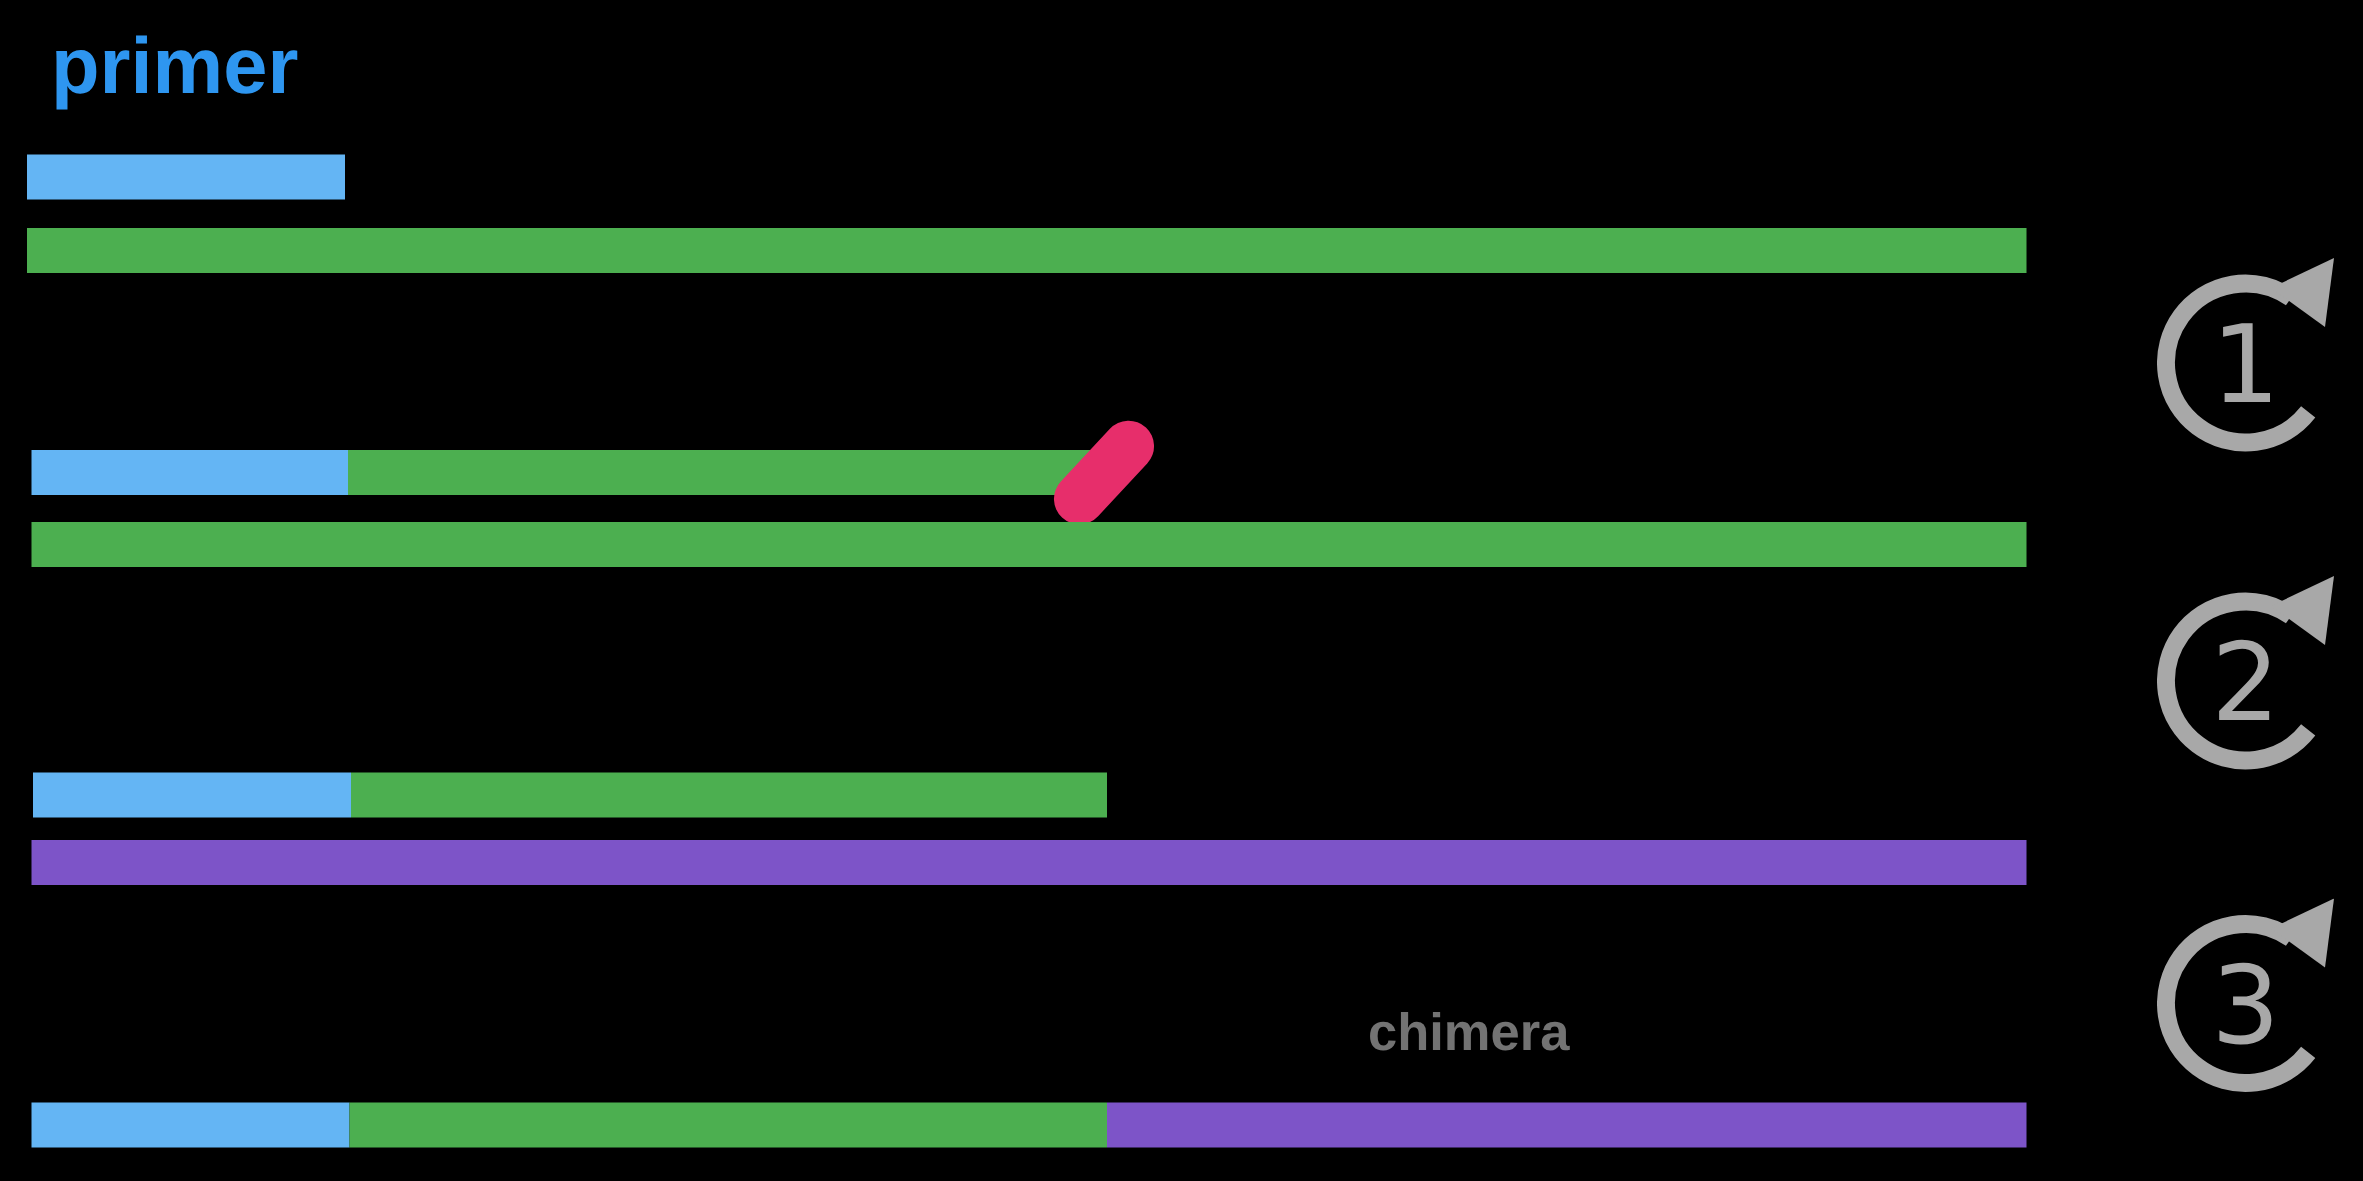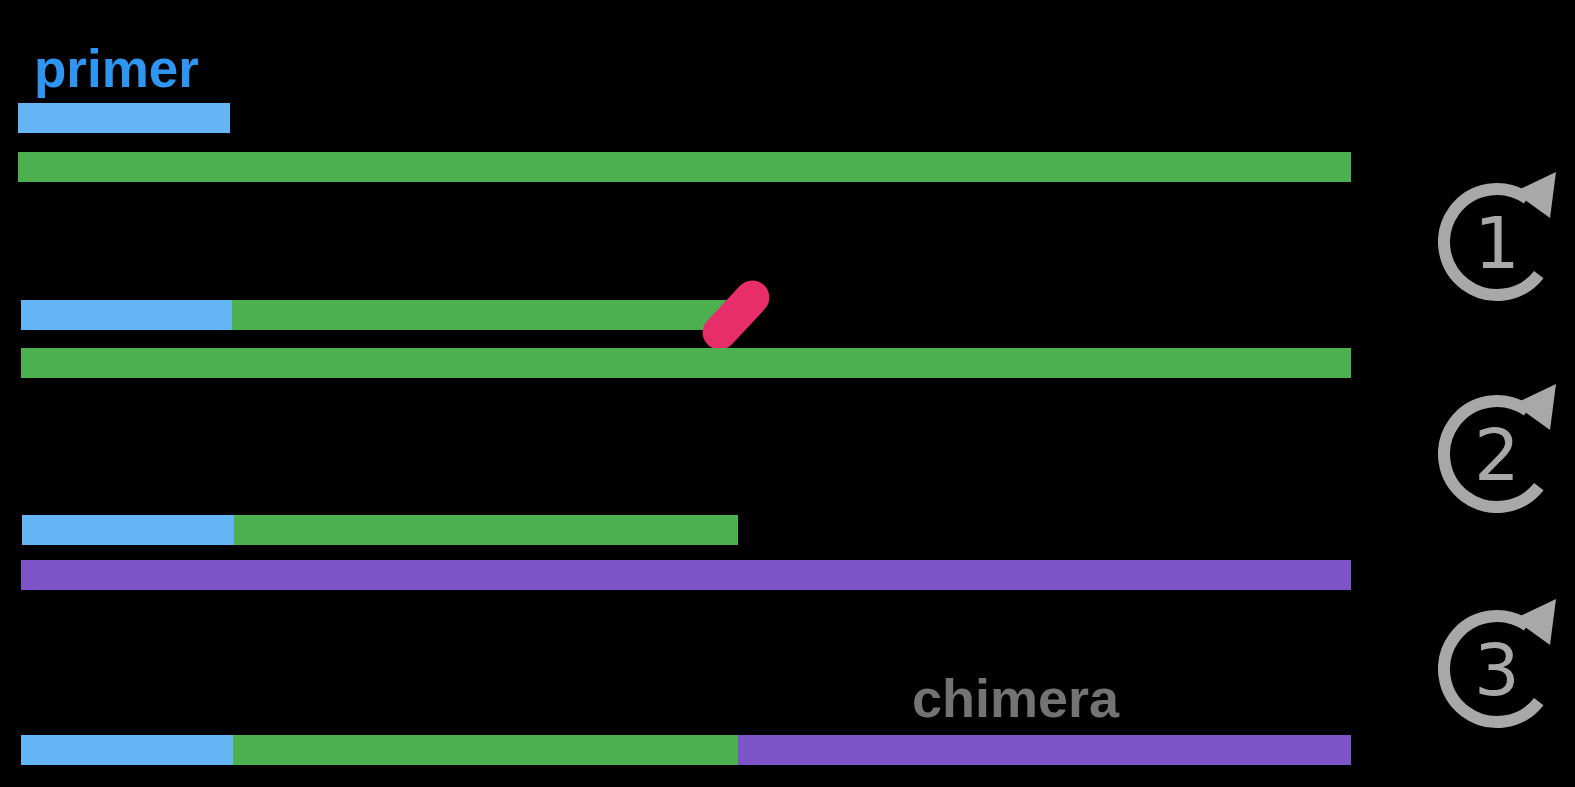--- a/index.html
+++ b/index.html
@@ -7,24 +7,24 @@
     position:relative;
     width:1575px;height:787px;
     background:var(--background,#000);
     overflow:hidden;
     font-family:"Liberation Sans",sans-serif;
   }
   .strand{position:absolute;height:30px;display:flex;}
   .seg{display:block;height:100%;}
   .cap{position:absolute;}
   .lbl{position:absolute;font-weight:bold;line-height:1;white-space:nowrap;}
-  .lbl-primer{left:34px;top:18px;font-size:53px;color:var(--blue-text);margin-top:24px;}
+  .lbl-primer{left:34px;top:18px;font-size:53px;color:var(--blue-text);}
   .lbl-aborted{left:810px;top:274px;font-size:56px;color:var(--pink);}
   .lbl-mispriming{left:848px;top:484px;font-size:56px;color:var(--purple-text);}
-  .lbl-chimera{left:912px;top:671px;font-size:54px;color:var(--chimera-text-gray);}
+  .lbl-chimera{left:912px;top:671px;font-size:35px;color:var(--chimera-text-gray);}
   .cycle-icon{position:absolute;left:1438px;}
   .cycle-icon.c1{top:172px;}
   .cycle-icon.c2{top:384px;}
   .cycle-icon.c3{top:599px;}
   .cycle-icon svg{display:block;}
   .cycle-num{font-family:"DejaVu Sans",sans-serif;}
 </style>
 </head>
 <body>
 

